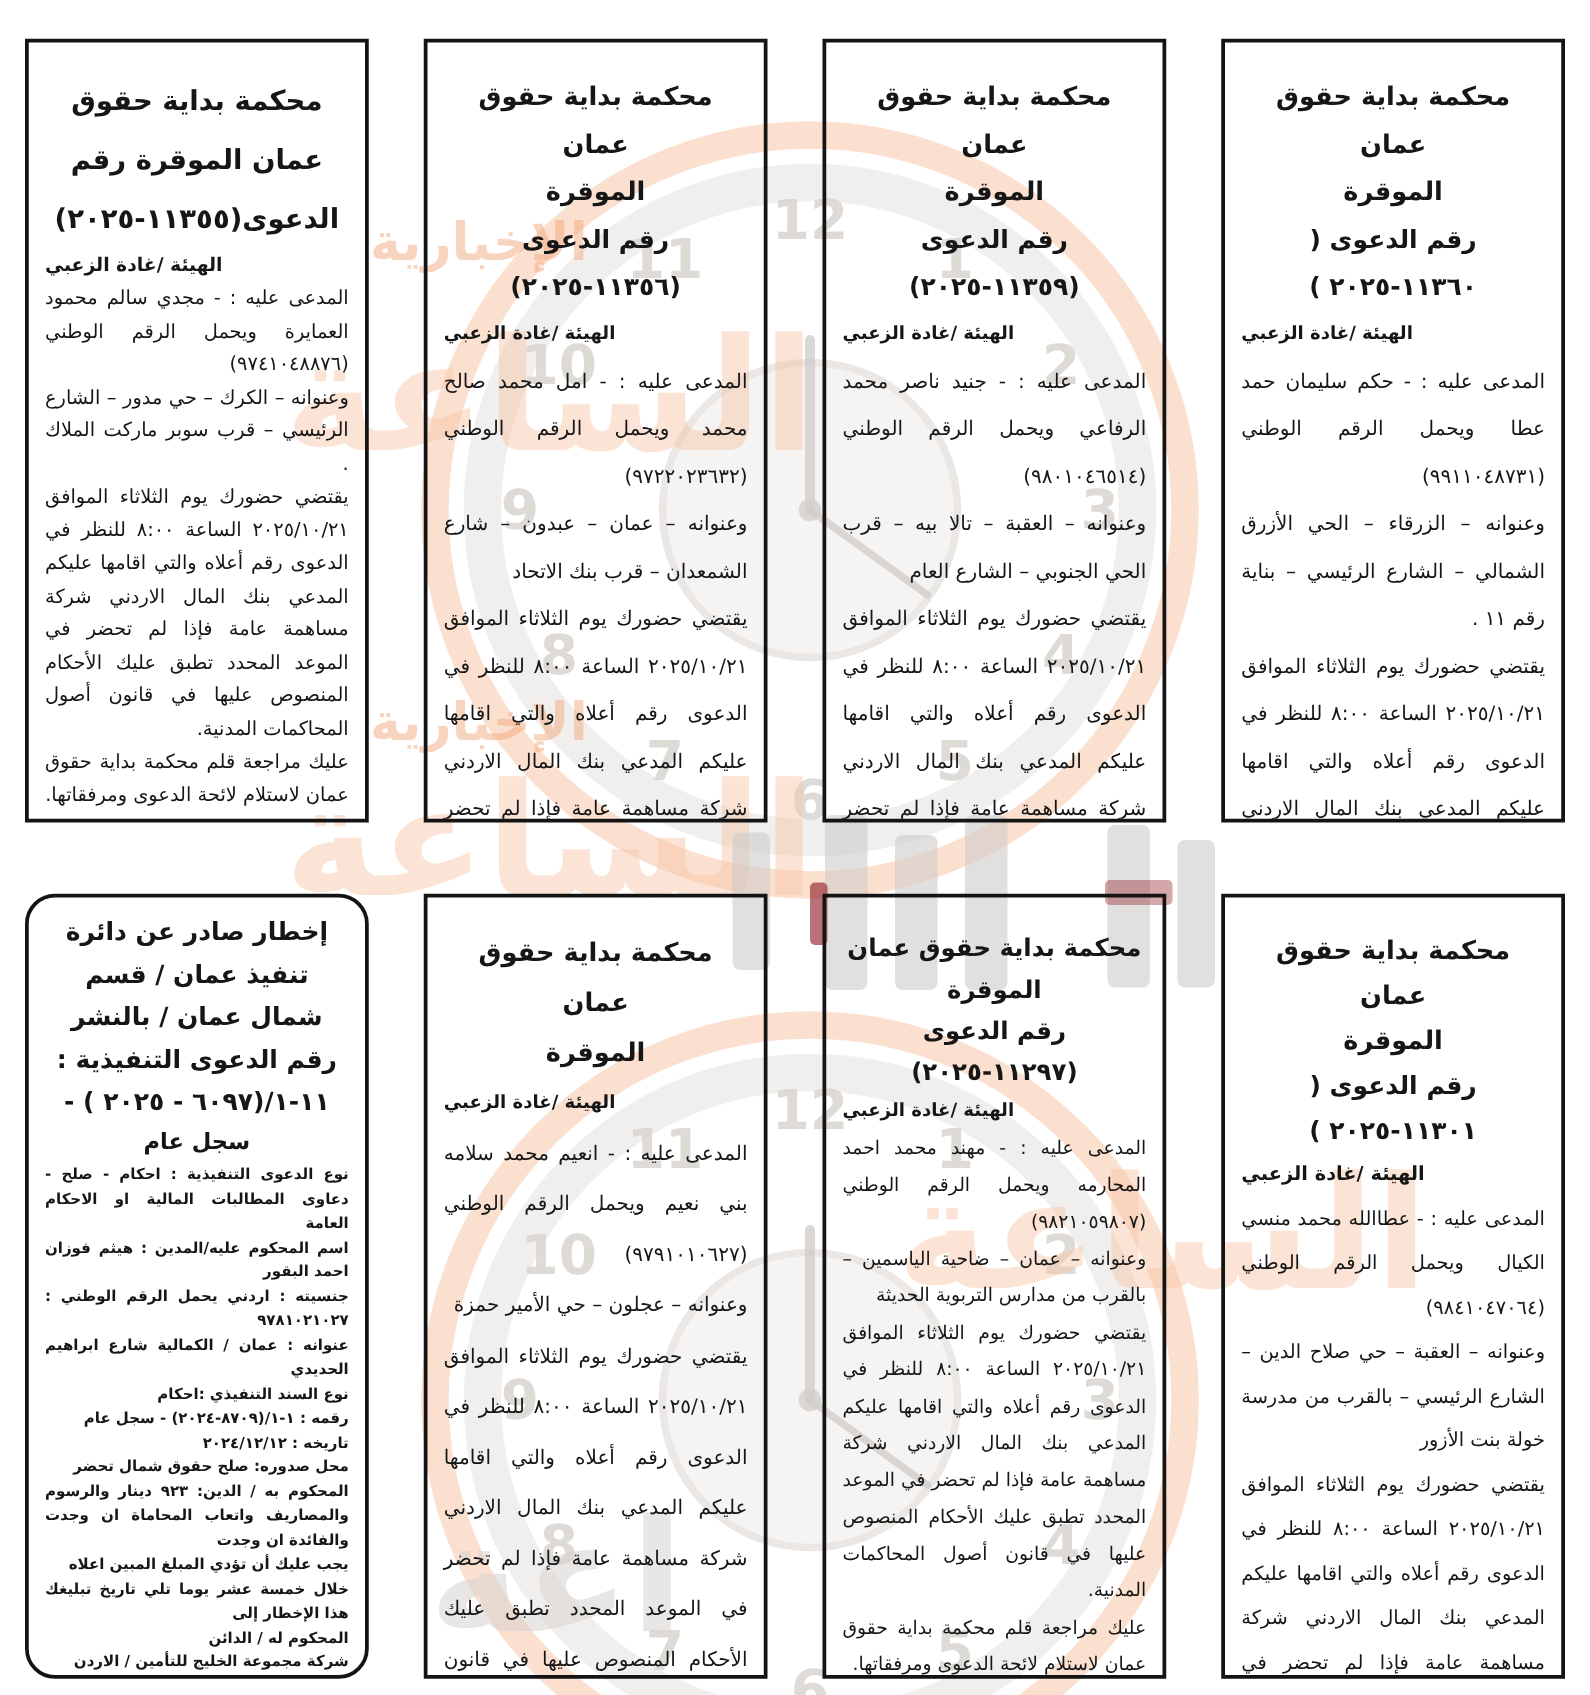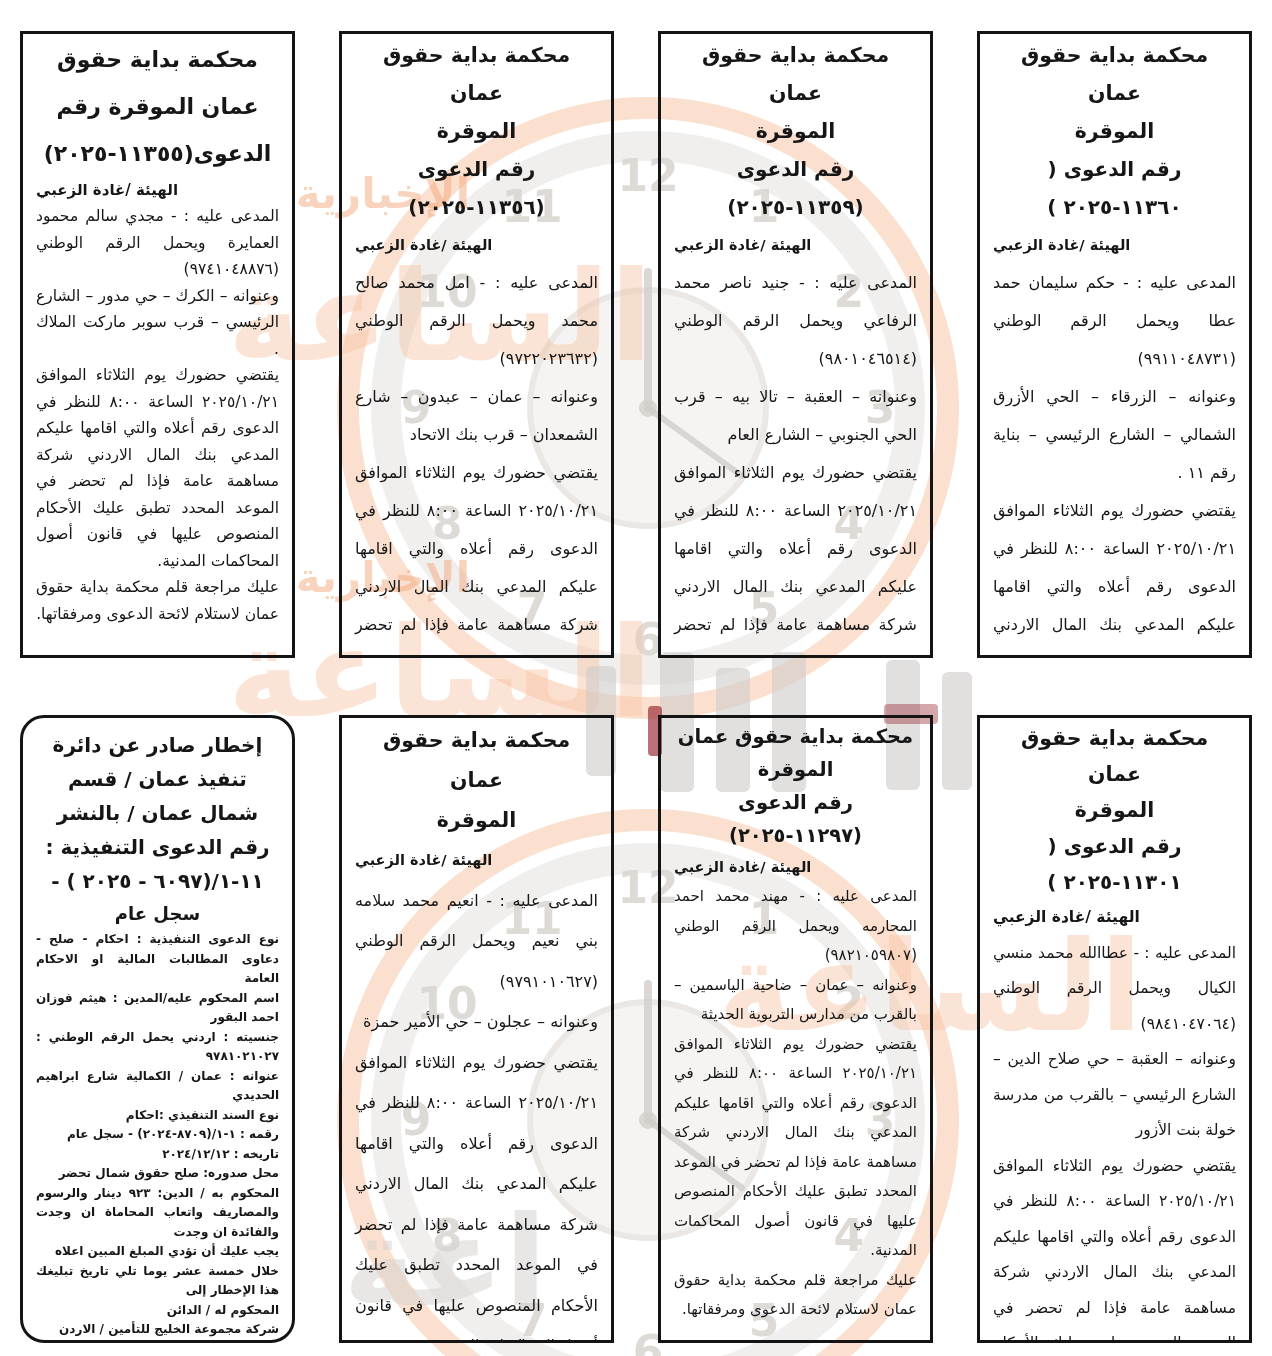--- a/index.html
+++ b/index.html
@@ -29,21 +29,21 @@
   .grid{
     position:absolute;inset:0;z-index:1;
     display:grid;grid-template-columns:repeat(4,275px);
     grid-template-rows:627px 628px;
     column-gap:44px;row-gap:57px;
     padding:31px 20px 0 20px;box-sizing:border-box;
   }
   .notice{
     border:3px solid #141414;background:transparent;
     box-sizing:border-box;overflow:hidden;
-    padding:2px 13px 4px 13px;
+    padding:24px 13px 4px 13px;
   }
   .head{margin:0;font-weight:700;text-align:center;font-size:20.5px;line-height:38px;}
   .case{font-size:20px;}
   .panel{margin:0;font-weight:700;text-align:left;font-size:14.5px;line-height:38px;}
   .body{margin:0;font-weight:400;font-size:16px;line-height:38px;
         text-align:justify;text-align-last:right;text-justify:inter-word;}
 
   
   .v-a .head,.v-a .panel,.v-a .body{line-height:38px;}
   .v-b .head{line-height:36px;}  .v-b .panel,.v-b .body{line-height:35.5px;font-size:15.5px;}

